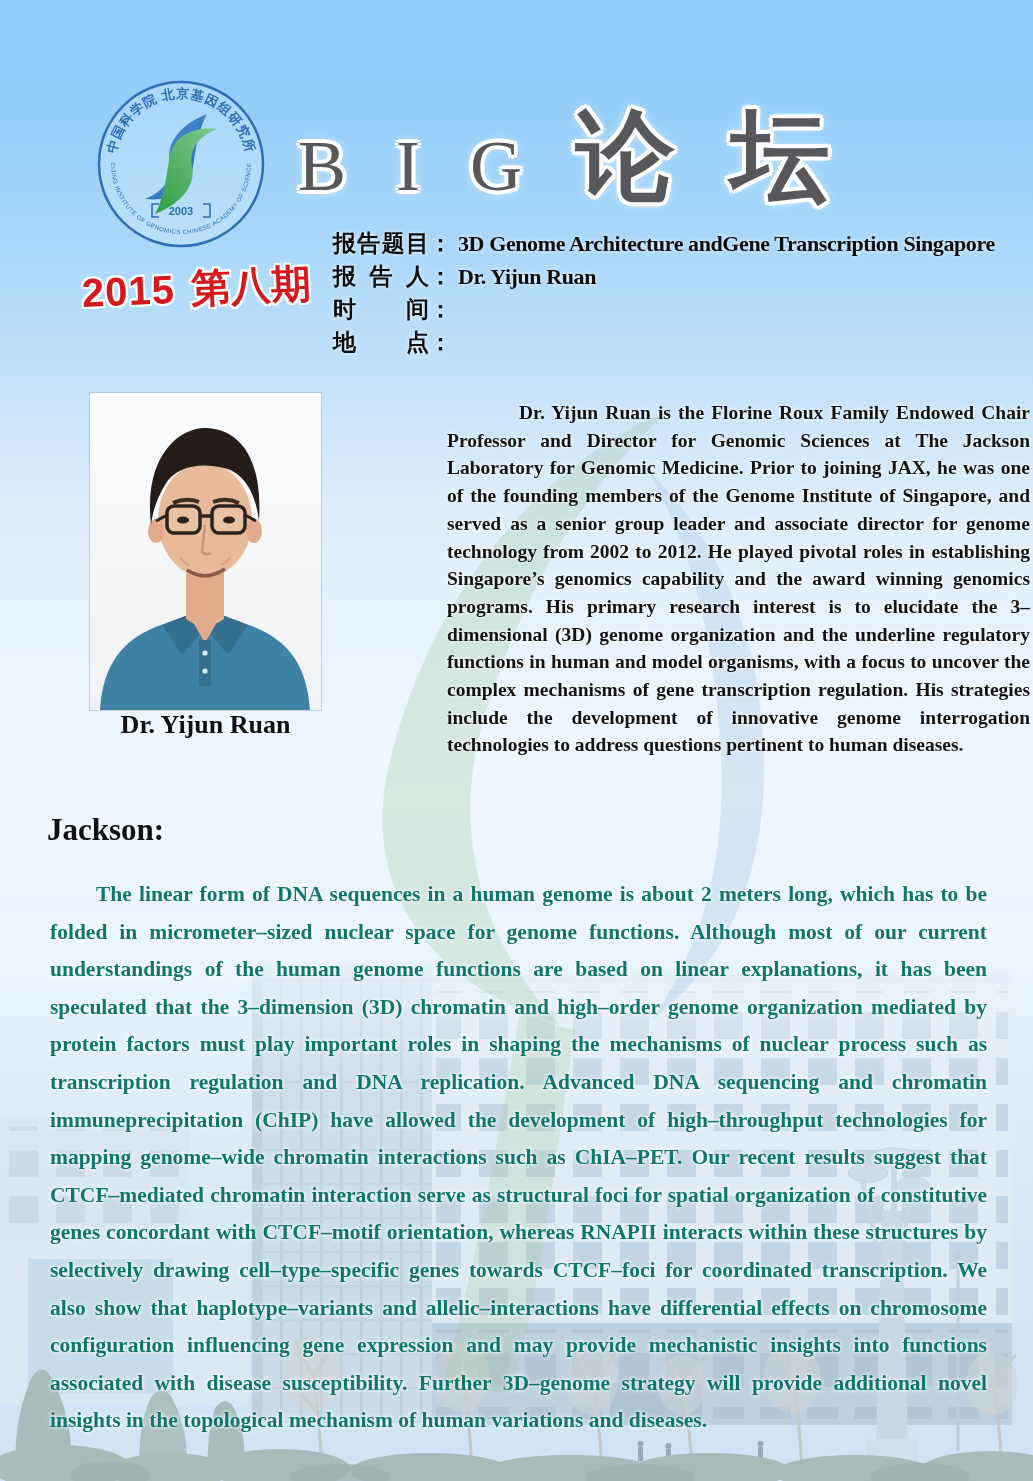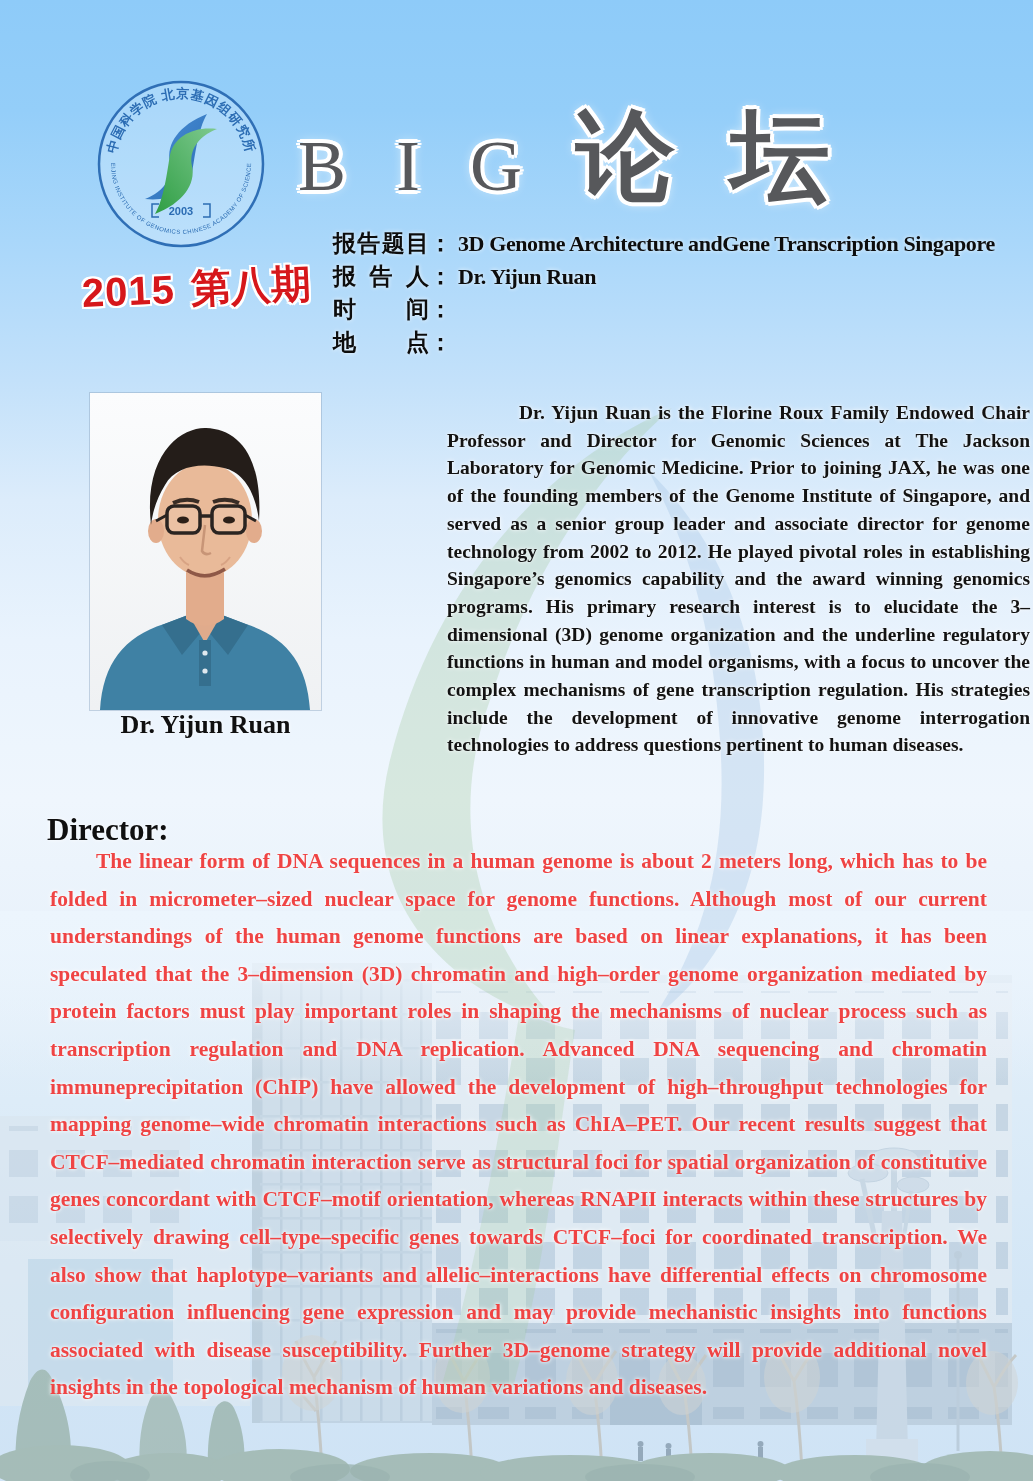--- a/index.html
+++ b/index.html
@@ -69,22 +69,22 @@
     margin-left:43px;
   }
 
   
   .abstract-heading{
     position:absolute;left:47px;top:812px;
     font-size:31px;font-weight:bold;color:#101010;
     text-shadow:0 0 4px rgba(255,255,255,.85);
   }
   .abstract-text{
-    position:absolute;left:50px;top:843px;width:937px;
-    font-size:21.5px;font-weight:bold;line-height:37.6px;color:#ef4444;
+    position:absolute;left:50px;top:876px;width:937px;
+    font-size:21.5px;font-weight:bold;line-height:37.6px;color:#0f766e;
     text-align:justify;text-indent:46px;
     text-shadow:0 0 5px rgba(255,255,255,.95),0 0 3px rgba(255,255,255,.8);
   }
 </style>
 </head>
 <body>
 
 <div class="poster">
 
   <div class="bg-gradient"></div>
@@ -313,17 +313,17 @@
       <ellipse cx="139" cy="127" rx="6" ry="3.6" fill="#2c2018"></ellipse>
 
       <path d="M115,132 L112,158 Q115,163 121,160" stroke="#c89577" stroke-width="2.5" fill="none"></path>
       <path d="M97,177 Q115,189 135,176" stroke="#8e5847" stroke-width="3.5" fill="none"></path>
       <path d="M90,164 Q94,170 99,172 M140,164 Q136,170 131,172" stroke="#d8a384" stroke-width="2" fill="none"></path>
     </svg>
     <div class="photo-caption">Dr. Yijun Ruan</div>
 
     <div class="speaker-bio">Dr. Yijun Ruan is the Florine Roux Family Endowed Chair Professor and Director for Genomic Sciences at The Jackson Laboratory for Genomic Medicine. Prior to joining JAX, he was one of the founding members of the Genome Institute of Singapore, and served as a senior group leader and associate director for genome technology from 2002 to 2012. He played pivotal roles in establishing Singapore’s genomics capability and the award winning genomics programs. His primary research interest is to elucidate the 3–dimensional (3D) genome organization and the underline regulatory functions in human and model organisms, with a focus to uncover the complex mechanisms of gene transcription regulation. His strategies include the development of innovative genome interrogation technologies to address questions pertinent to human diseases.</div>
 
-    <div class="abstract-heading">Director:</div>
+    <div class="abstract-heading">Jackson:</div>
     <div class="abstract-text">The linear form of DNA sequences in a human genome is about 2 meters long, which has to be folded in micrometer–sized nuclear space for genome functions. Although most of our current understandings of the human genome functions are based on linear explanations, it has been speculated that the 3–dimension (3D) chromatin and high–order genome organization mediated by protein factors must play important roles in shaping the mechanisms of nuclear process such as transcription regulation and DNA replication. Advanced DNA sequencing and chromatin immuneprecipitation (ChIP) have allowed the development of high–throughput technologies for mapping genome–wide chromatin interactions such as ChIA–PET. Our recent results suggest that CTCF–mediated chromatin interaction serve as structural foci for spatial organization of constitutive genes concordant with CTCF–motif orientation, whereas RNAPII interacts within these structures by selectively drawing cell–type–specific genes towards CTCF–foci for coordinated transcription. We also show that haplotype–variants and allelic–interactions have differential effects on chromosome configuration influencing gene expression and may provide mechanistic insights into functions associated with disease susceptibility. Further 3D–genome strategy will provide additional novel insights in the topological mechanism of human variations and diseases.</div>
 
   </div>
 </div>
 
 </body></html>

